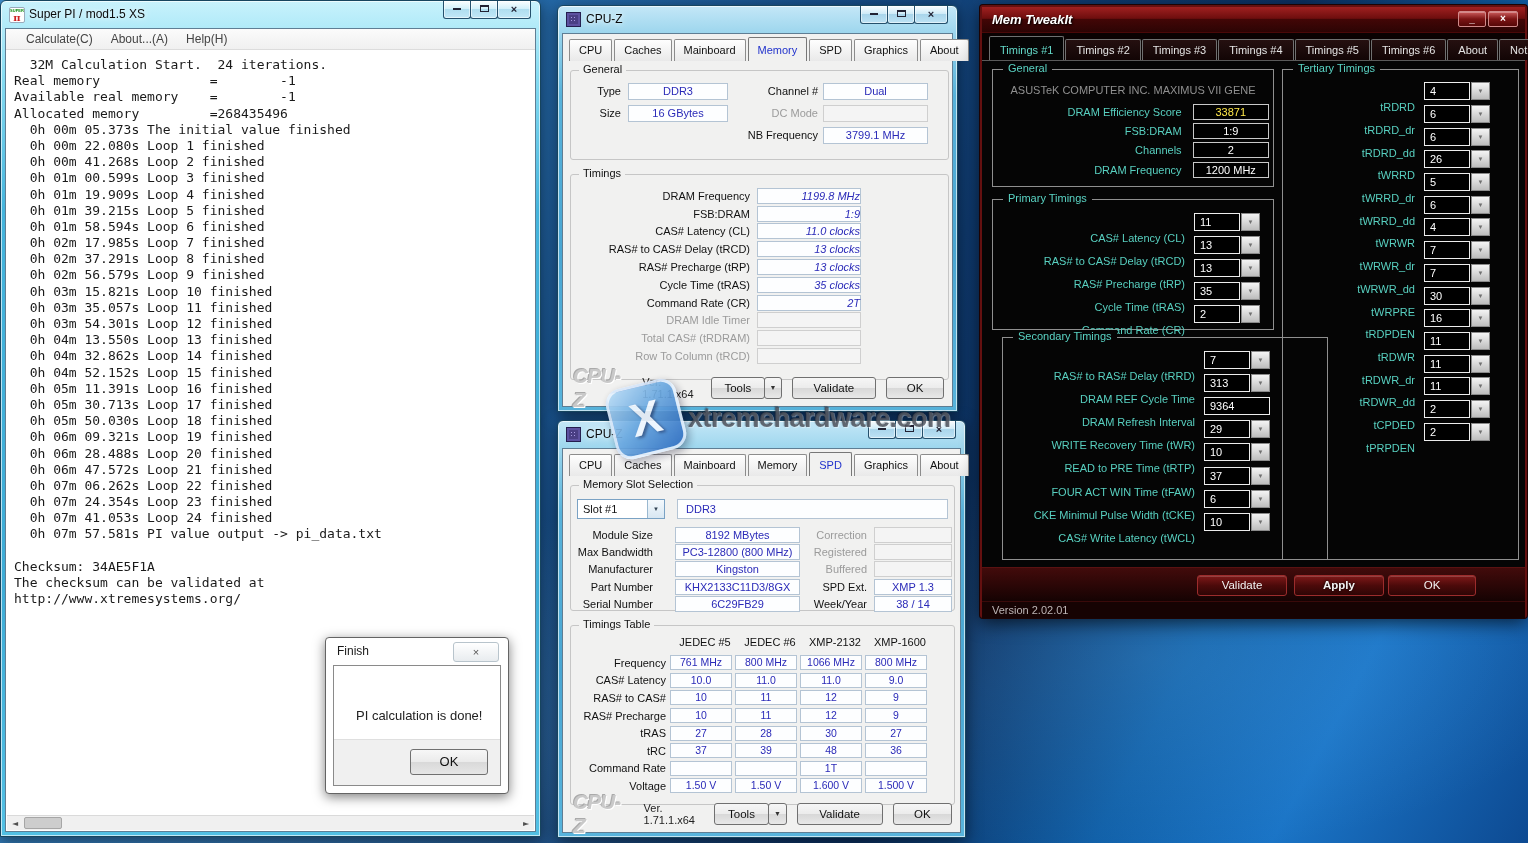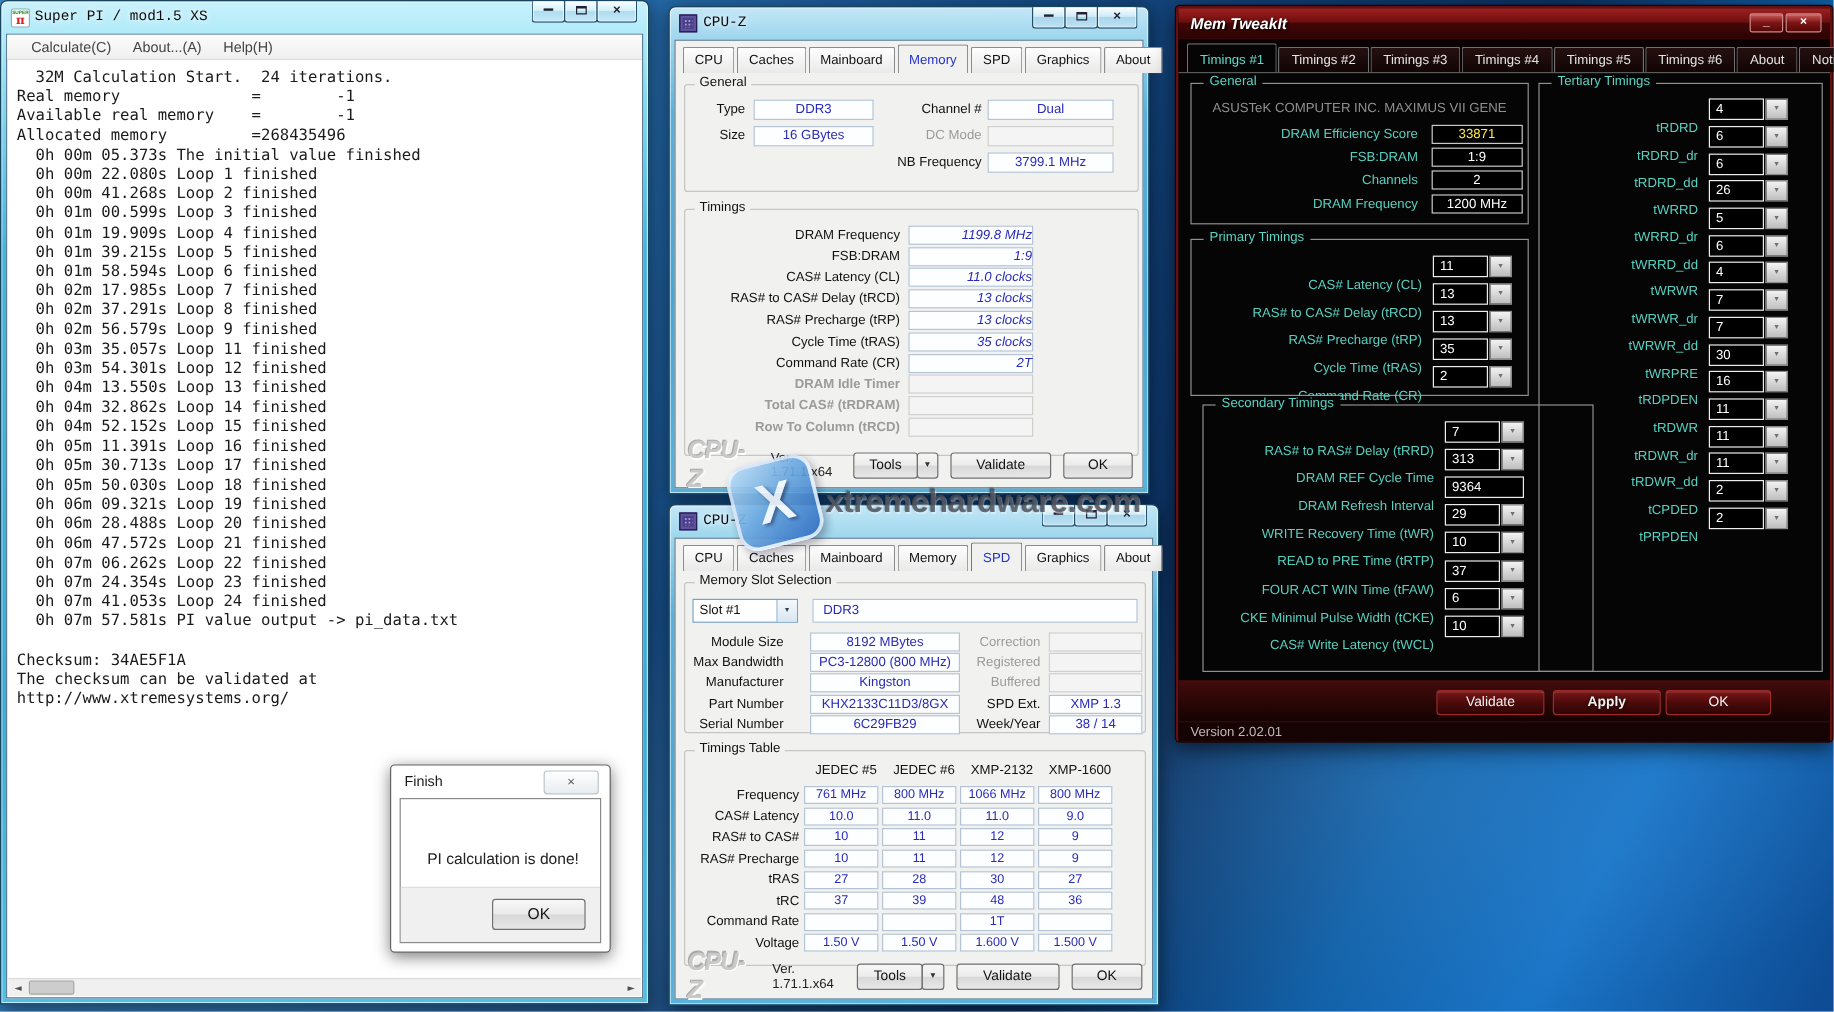--- a/index.html
+++ b/index.html
@@ -10,21 +10,21 @@
       radial-gradient(ellipse 700px 300px at 75% 78%, rgba(120,200,255,.18), transparent 65%),
       linear-gradient(118deg,#4292d2 0%,#3180be 14%,#2468a6 28%,#174e88 42%,#0f3a6e 55%,#0c3060 66%,#1160a8 78%,#1a74c6 87%,#0d4a92 100%);
   }
 
   
   .aero { position:absolute; border:1px solid #17455f; border-radius:6px 6px 0 0;
     background:linear-gradient(180deg,#c4e7f7 0%,#8fd0ea 9%,#58b2da 22%,#4aa6d2 60%,#58b4dc 100%);
     box-shadow: inset 0 0 0 1px rgba(255,255,255,.65), 0 4px 16px rgba(0,0,0,.5); }
   .tbar { position:absolute; left:0; right:0; top:0; height:27px; }
   .wtitle { position:absolute; left:28px; top:6px; font-size:12px; color:#0a0a0a;
-    text-shadow:0 0 4px #eaf6ff, 0 0 8px #eaf6ff; white-space:nowrap;font-family:Liberation Mono, monospace; }
+    text-shadow:0 0 4px #eaf6ff, 0 0 8px #eaf6ff; white-space:nowrap; }
   .winbtns { position:absolute; top:0; right:9px; display:flex; }
   .wbtn { width:28px; height:18px; margin-left:-1px; border:1px solid #25506c; border-top:none;
     background:linear-gradient(180deg, rgba(255,255,255,.9) 0%, rgba(225,242,250,.55) 45%, rgba(150,195,222,.4) 50%, rgba(200,230,246,.65) 100%);
     border-radius:0 0 3px 3px; color:#16293a; text-align:center;
     box-shadow:inset 0 0 0 1px rgba(255,255,255,.55); font-size:10px; line-height:16px; }
   .wbtn.close { width:34px; }
   .glyph-min { display:inline-block; width:8px; height:3px; border-bottom:2px solid #223; margin-bottom:2px; }
   .glyph-max { display:inline-block; width:9px; height:7px; border:1px solid #223; border-top:2px solid #223; margin-top:4px; }
   .glyph-x { font-size:11px; font-weight:bold; color:#223; }
   .client { position:absolute; left:4px; right:4px; top:27px; bottom:4px; background:#f1f1f0; border:1px solid #5f7e94; }
@@ -73,21 +73,21 @@
   .lbl { position:absolute; font-size:11px; color:#111; line-height:17px; white-space:nowrap; }
   .lbl.r { text-align:right; }
   .lbl.muted { color:#9b9b9b; }
   .fld { position:absolute; height:17px; border:1px solid #b4c4d4; background:#fdfeff; color:#2a2ab8;
     font-size:11px; line-height:15px; text-align:center; white-space:nowrap; overflow:hidden; }
   .fld.muted { background:#f4f4f4; border-color:#cfcfcf; }
   .trow { display:flex; align-items:center; height:17.8px; }
   .trow .tl { width:182px; text-align:right; padding-right:7px; font-size:11px; color:#111; white-space:nowrap; }
   .trow .tv { width:104px; height:16px; border:1px solid #b4c4d4; background:#fdfeff; color:#2a2ab8;
     text-align:right; font-size:11px; line-height:14px;font-style:italic; }
-  .trow.muted .tl { color:#9b9b9b;font-weight:bold; }
+  .trow.muted .tl { color:#9b9b9b; }
   .trow.muted .tv { background:#f4f4f4; border-color:#cfcfcf; }
   .cz-footer { position:absolute; left:6px; right:6px; bottom:4px; height:28px; display:flex; align-items:center; }
   .cz-logo { font-size:21px; font-weight:bold; font-style:italic; color:#c9c9c9;
     text-shadow:1px 1px 0 #fff, -1px -1px 0 #aaa; letter-spacing:-1px; margin-left:4px; }
   .cz-ver { font-size:11px; color:#222; margin-left:14px; }
   .btn { height:22px; border:1px solid #707070; border-radius:3px; font-size:11.5px; color:#111;
     background:linear-gradient(#f6f6f6,#ececec 48%,#d8d8d8 52%,#e8e8e8); text-align:center; line-height:20px; }
   .cz-tools { width:58px; margin-left:auto; }
   .cz-tools-arrow { width:19px; margin-left:-1px; font-size:7px; color:#333; }
   .cz-validate { width:90px; margin-left:10px; }
@@ -236,20 +236,21 @@
         <div class="spi-line">  0h 00m 05.373s The initial value finished</div>
         <div class="spi-line">  0h 00m 22.080s Loop 1 finished</div>
         <div class="spi-line">  0h 00m 41.268s Loop 2 finished</div>
         <div class="spi-line">  0h 01m 00.599s Loop 3 finished</div>
         <div class="spi-line">  0h 01m 19.909s Loop 4 finished</div>
         <div class="spi-line">  0h 01m 39.215s Loop 5 finished</div>
         <div class="spi-line">  0h 01m 58.594s Loop 6 finished</div>
         <div class="spi-line">  0h 02m 17.985s Loop 7 finished</div>
         <div class="spi-line">  0h 02m 37.291s Loop 8 finished</div>
         <div class="spi-line">  0h 02m 56.579s Loop 9 finished</div>
+        <div class="spi-line">  0h 03m 15.821s Loop 10 finished</div>
         <div class="spi-line">  0h 03m 35.057s Loop 11 finished</div>
         <div class="spi-line">  0h 03m 54.301s Loop 12 finished</div>
         <div class="spi-line">  0h 04m 13.550s Loop 13 finished</div>
         <div class="spi-line">  0h 04m 32.862s Loop 14 finished</div>
         <div class="spi-line">  0h 04m 52.152s Loop 15 finished</div>
         <div class="spi-line">  0h 05m 11.391s Loop 16 finished</div>
         <div class="spi-line">  0h 05m 30.713s Loop 17 finished</div>
         <div class="spi-line">  0h 05m 50.030s Loop 18 finished</div>
         <div class="spi-line">  0h 06m 09.321s Loop 19 finished</div>
         <div class="spi-line">  0h 06m 28.488s Loop 20 finished</div>

